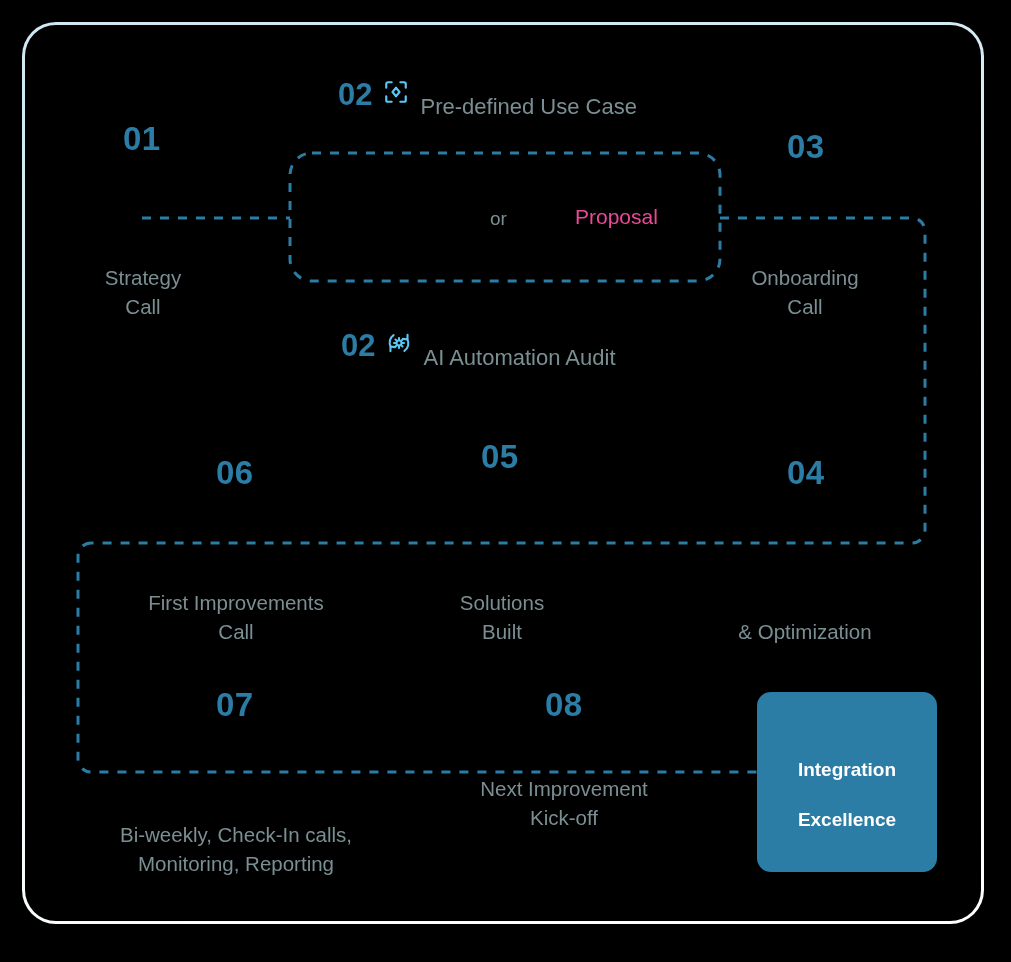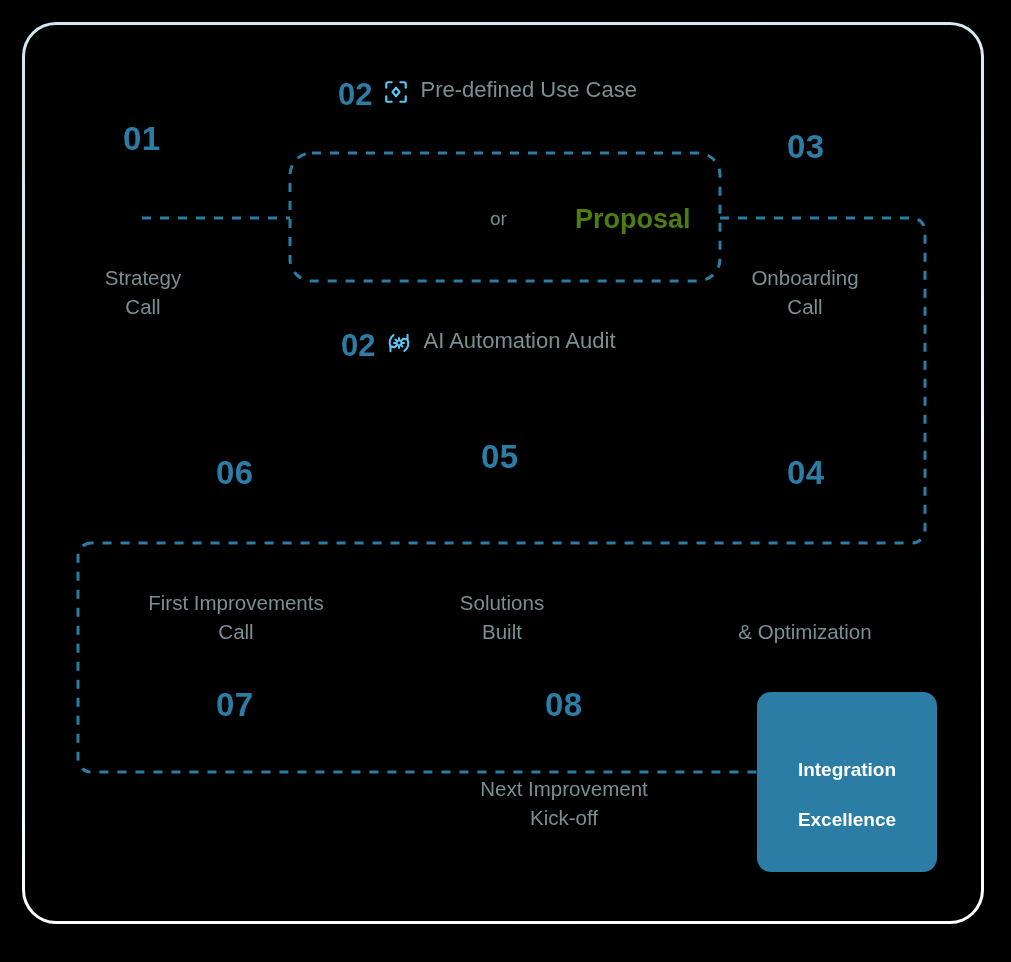--- a/index.html
+++ b/index.html
@@ -65,40 +65,41 @@
   .hdr .hdr-num {
     color: #2b7da6;
     font-size: 31px;
     font-weight: bold;
     line-height: 1;
   }
   .hdr .hdr-text {
     color: #7b8f93;
     font-size: 22px;
     line-height: 1;
+    margin-top: 17px;
   }
   .hdr .ico {
     display: inline-flex;
     width: 26px;
     height: 26px;
     align-items: center;
     justify-content: center;
   }
   .mid-or {
     position: absolute;
     color: #7b8f93;
     font-size: 19px;
     line-height: 1;
     white-space: nowrap;
   }
   .mid-proposal {
     position: absolute;
-    color: #4d7c0f;
-    font-size: 27px;
-    font-weight: bold;
+    color: #ec4899;
+    font-size: 21px;
+    font-weight: normal;
     line-height: 1;
     white-space: nowrap;
   }
   #oe-box {
     position: absolute;
     left: 757px;
     top: 692px;
     width: 180px;
     height: 180px;
     background: #2b7da6;
@@ -193,20 +194,24 @@
     <span>Built</span>
   </div>
 
   <div class="num" style="left:787px; top:456px;">04</div>
   <div class="label" style="left:655px; top:588px; width:300px;">
     <br>
     <span>&amp; Optimization</span>
   </div>
 
   <div class="num" style="left:216px; top:688px;">07</div>
+  <div class="label" style="left:86px; top:820px; width:300px;">
+    <span>Bi-weekly, Check-In calls,</span><br>
+    <span>Monitoring, Reporting</span>
+  </div>
 
   <div class="num" style="left:545px; top:688px;">08</div>
   <div class="label" style="left:464px; top:774px; width:200px;">
     <span>Next Improvement</span><br>
     <span>Kick-off</span>
   </div>
 
   <div id="oe-box">
     <div class="oe-text">
       <span>Integration</span><br>

